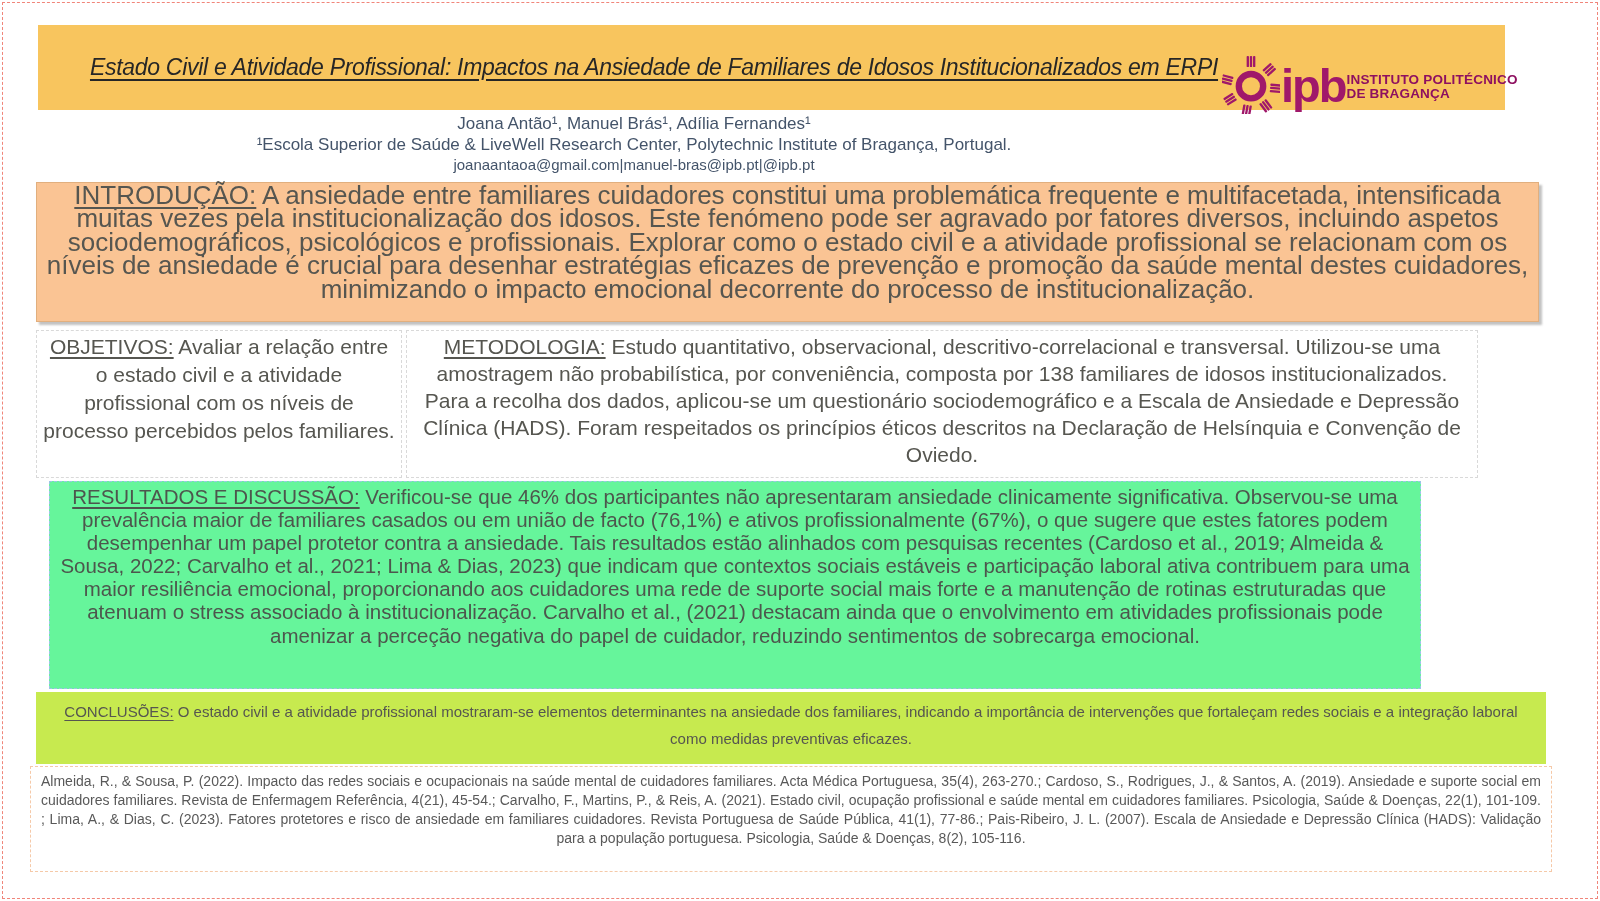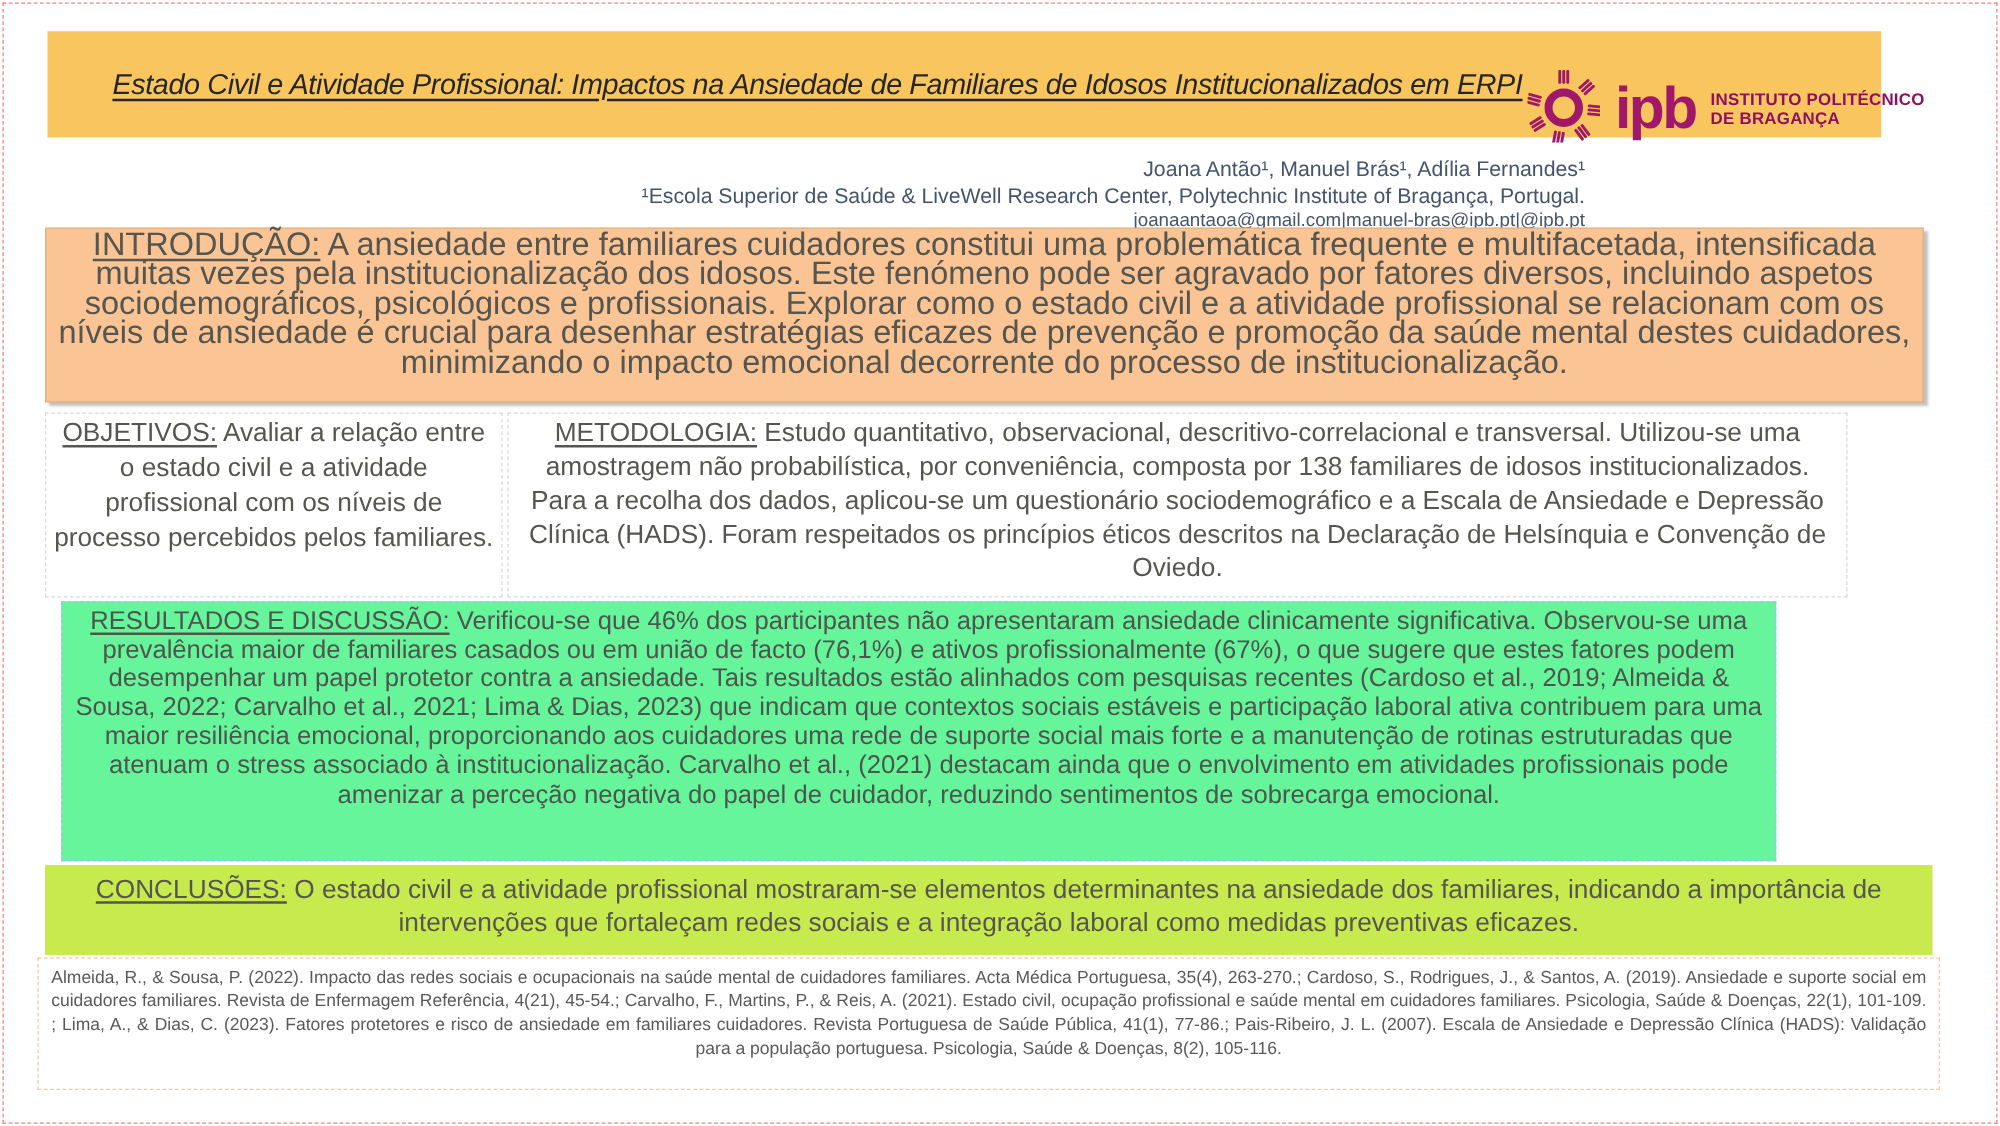--- a/index.html
+++ b/index.html
@@ -16,30 +16,30 @@
     background:#F8C55E;display:flex;align-items:center;justify-content:flex-end;
   }
   .title-wrap{
     width:100%;padding-right:235px;text-align:center;color:#262626;
     font-style:italic;font-size:23px;font-weight:500;line-height:1.55;
     letter-spacing:-0.3px;
   }
   .title-wrap .t-line{display:block;text-decoration:underline;text-underline-offset:4px;white-space:nowrap;}
   
   .logo{
-    position:absolute;left:1222px;top:56px;display:flex;align-items:center;gap:12px;z-index:5;
+    position:absolute;left:1222px;top:56px;display:flex;align-items:center;gap:1px;z-index:5;
   }
   .logo-acronym{
     font-size:47px;font-weight:bold;color:#A0186A;letter-spacing:-2px;line-height:1;
     transform:translateY(-2px);
   }
   .logo-text{display:flex;flex-direction:column;justify-content:center;line-height:1.05;}
   .logo-text span{font-size:13.5px;font-weight:bold;color:#8E1060;letter-spacing:0.2px;}
   
-  .authors-block{position:absolute;left:0;top:113px;width:1268px;text-align:right;color:#44546A;margin-top:12px;}
+  .authors-block{position:absolute;left:0;top:113px;width:1268px;text-align:center;color:#44546A;}
   .authors-line{font-size:17px;line-height:21px;}
   .emails-line{font-size:15px;line-height:19px;}
   
   .sec{position:absolute;box-sizing:border-box;color:#565650;text-align:center;}
   .sec .heading{text-decoration:underline;text-underline-offset:3px;}
   .intro{
     left:36px;top:182px;width:1503px;height:140px;background:#FAC494;
     border:1px solid rgba(150,110,60,.25);box-shadow:3px 3px 2px rgba(120,120,120,.45);
     font-size:26px;line-height:23.4px;padding:1px 8px;
   }
@@ -50,21 +50,21 @@
   .metodologia{
     left:406px;top:330px;width:1072px;height:148px;background:#ffffff;
     border:1px dashed #d9d9d9;font-size:21px;line-height:27px;padding:2px 14px;
   }
   .resultados{
     left:36px;top:481px;width:1372px;height:208px;background:#66F59B;
     border:1px dashed #9DC3E6;font-size:20.5px;line-height:23.1px;padding:3px 8px;color:#4d564d;margin-left:13px;
   }
   .conclusoes{
     left:36px;top:692px;width:1510px;height:72px;background:#C7EA4F;
-    font-size:21px;line-height:27px;padding:6px 10px;color:#565650;
+    font-size:15px;line-height:27px;padding:6px 10px;color:#565650;
   }
   .referencias{
     left:30px;top:766px;width:1522px;height:106px;background:#ffffff;
     border:1px dashed #F5C9A8;font-size:14px;line-height:19px;padding:5px 10px;
     text-align:justify;text-align-last:center;color:#595959;
   }
 </style>
 </head>
 <body>
 

